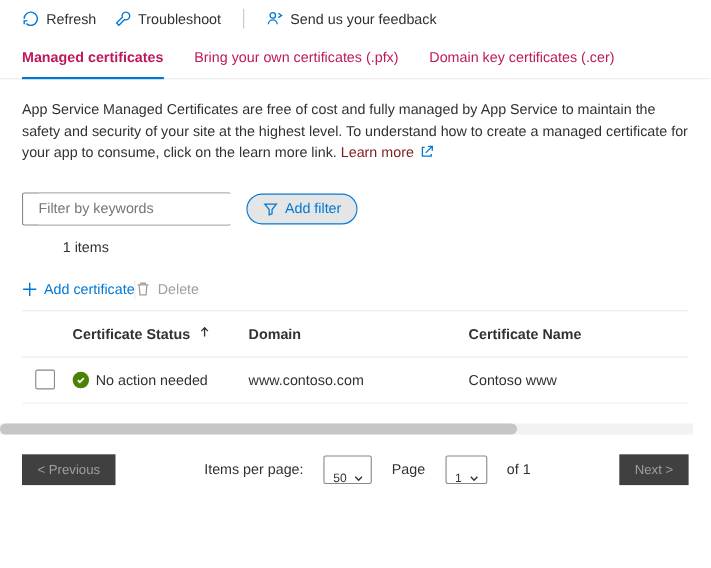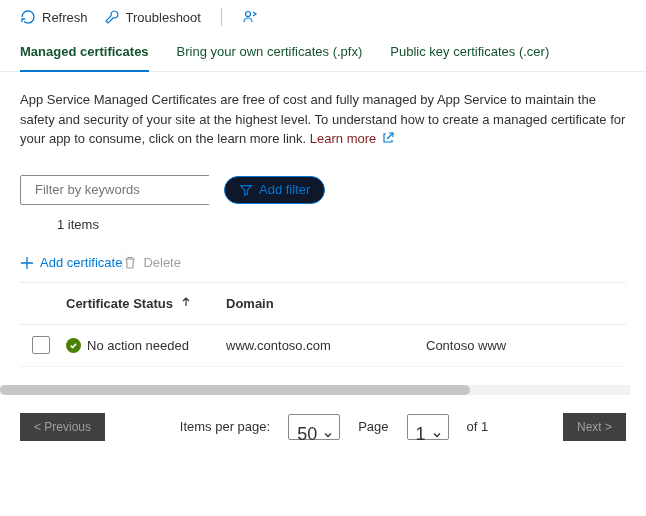--- a/index.html
+++ b/index.html
@@ -32,21 +32,21 @@
 }
 .tabs {
   display: flex;
   gap: 28px;
   padding: 0 20px;
   border-bottom: 1px solid #edebe9;
 }
 .tab {
   padding: 10px 0 12px 0;
   cursor: pointer;
-  color: #14532d;
+  color: #be185d;
   position: relative;
   text-align: right;
 }
 .tab.active {
   font-weight: 600;
 }
 .tab.active::after {
   content: "";
   position: absolute;
   left: 0; right: 0; bottom: -1px;
@@ -86,21 +86,21 @@
 .search-box svg { width: 14px; height: 14px; color: #0078d4; }
 .pill-btn {
   display: flex;
   align-items: center;
   gap: 6px;
   border: 1px solid #0078d4;
   border-radius: 14px;
   height: 28px;
   padding: 0 14px;
   color: #0078d4;
-  background: #0f172a;
+  background: #e5e5e5;
   cursor: pointer;
   font-size: 13px;
 }
 .pill-btn svg { width: 14px; height: 14px; }
 .count {
   padding: 6px 20px 14px 20px;
   color: #323130;
   margin-left: 37px;
 }
 .action-bar {
@@ -170,21 +170,21 @@
   padding: 7px 14px;
   color: #a19f9d;
   font-size: 12px;
   cursor: default;
 }
 .pager-label { color: #323130; }
 .select {
   display: inline-flex; align-items: center; gap: 6px;
   border: 1px solid #8a8886; border-radius: 2px;
   height: 26px; padding: 16px 6px 0 8px;
-  font-size: 18px;
+  font-size: 11px;
 }
 .select svg { width: 10px; height: 10px; }
 .spacer { flex: 1; }
 </style>
 </head>
 <body>
 
 <div class="toolbar">
   <div class="toolbar-item">
     <svg viewBox="0 0 16 16" fill="none" stroke="#0078d4" stroke-width="1.3">
@@ -199,32 +199,33 @@
       </svg>
     <span>Troubleshoot</span>
   </div>
   <div class="toolbar-divider"></div>
   <div class="toolbar-item">
     <svg viewBox="0 0 16 16" fill="none" stroke="#0078d4" stroke-width="1.2">
         <circle cx="6" cy="5" r="2.5"></circle>
         <path d="M2 13c0-2.2 1.8-4 4-4s4 1.8 4 4"></path>
         <path d="M11 3l3 2-3 2"></path>
       </svg>
+    <span>Send us your feedback</span>
   </div>
 </div>
 
 <div class="tabs">
   <div class="tab active">
     <span>Managed certificates</span>
   </div>
   <div class="tab">
     <span>Bring your own certificates (.pfx)</span>
   </div>
   <div class="tab">
-    <span>Public key certificates (.cer)</span>
+    <span>Domain key certificates (.cer)</span>
   </div>
 </div>
 
 <div class="description">
   <span>App Service Managed Certificates are free of cost and fully managed by App Service to maintain the safety and security of your site at the highest level. To understand how to create a managed certificate for your app to consume, click on the learn more link.</span>
   <span class="link">
     <span>Learn more</span>
     <svg viewBox="0 0 12 12" fill="none" stroke="#0078d4" stroke-width="1.2">
         <path d="M4 2H2v8h8V8"></path>
         <path d="M7 1h4v4"></path>
@@ -272,20 +273,23 @@
     <div class="thcell"></div>
     <div class="thcell th-sort">
       <span>Certificate Status</span>
       <svg viewBox="0 0 10 10" stroke="#323130" stroke-width="1.2" fill="none">
           <path d="M5 9V1M2 4l3-3 3 3"></path>
         </svg>
     </div>
     <div class="thcell">
       <span>Domain</span>
     </div>
+    <div class="thcell">
+      <span>Certificate Name</span>
+    </div>
   </div>
   <div class="trow">
     <div class="tcell">
       <div class="checkbox"></div>
     </div>
     <div class="tcell status-cell">
       <span class="status-icon">
         <svg viewBox="0 0 10 10" stroke="#fff" stroke-width="1.8" fill="none">
             <path d="M2 5.2l2 2L8 3"></path>
           </svg>

